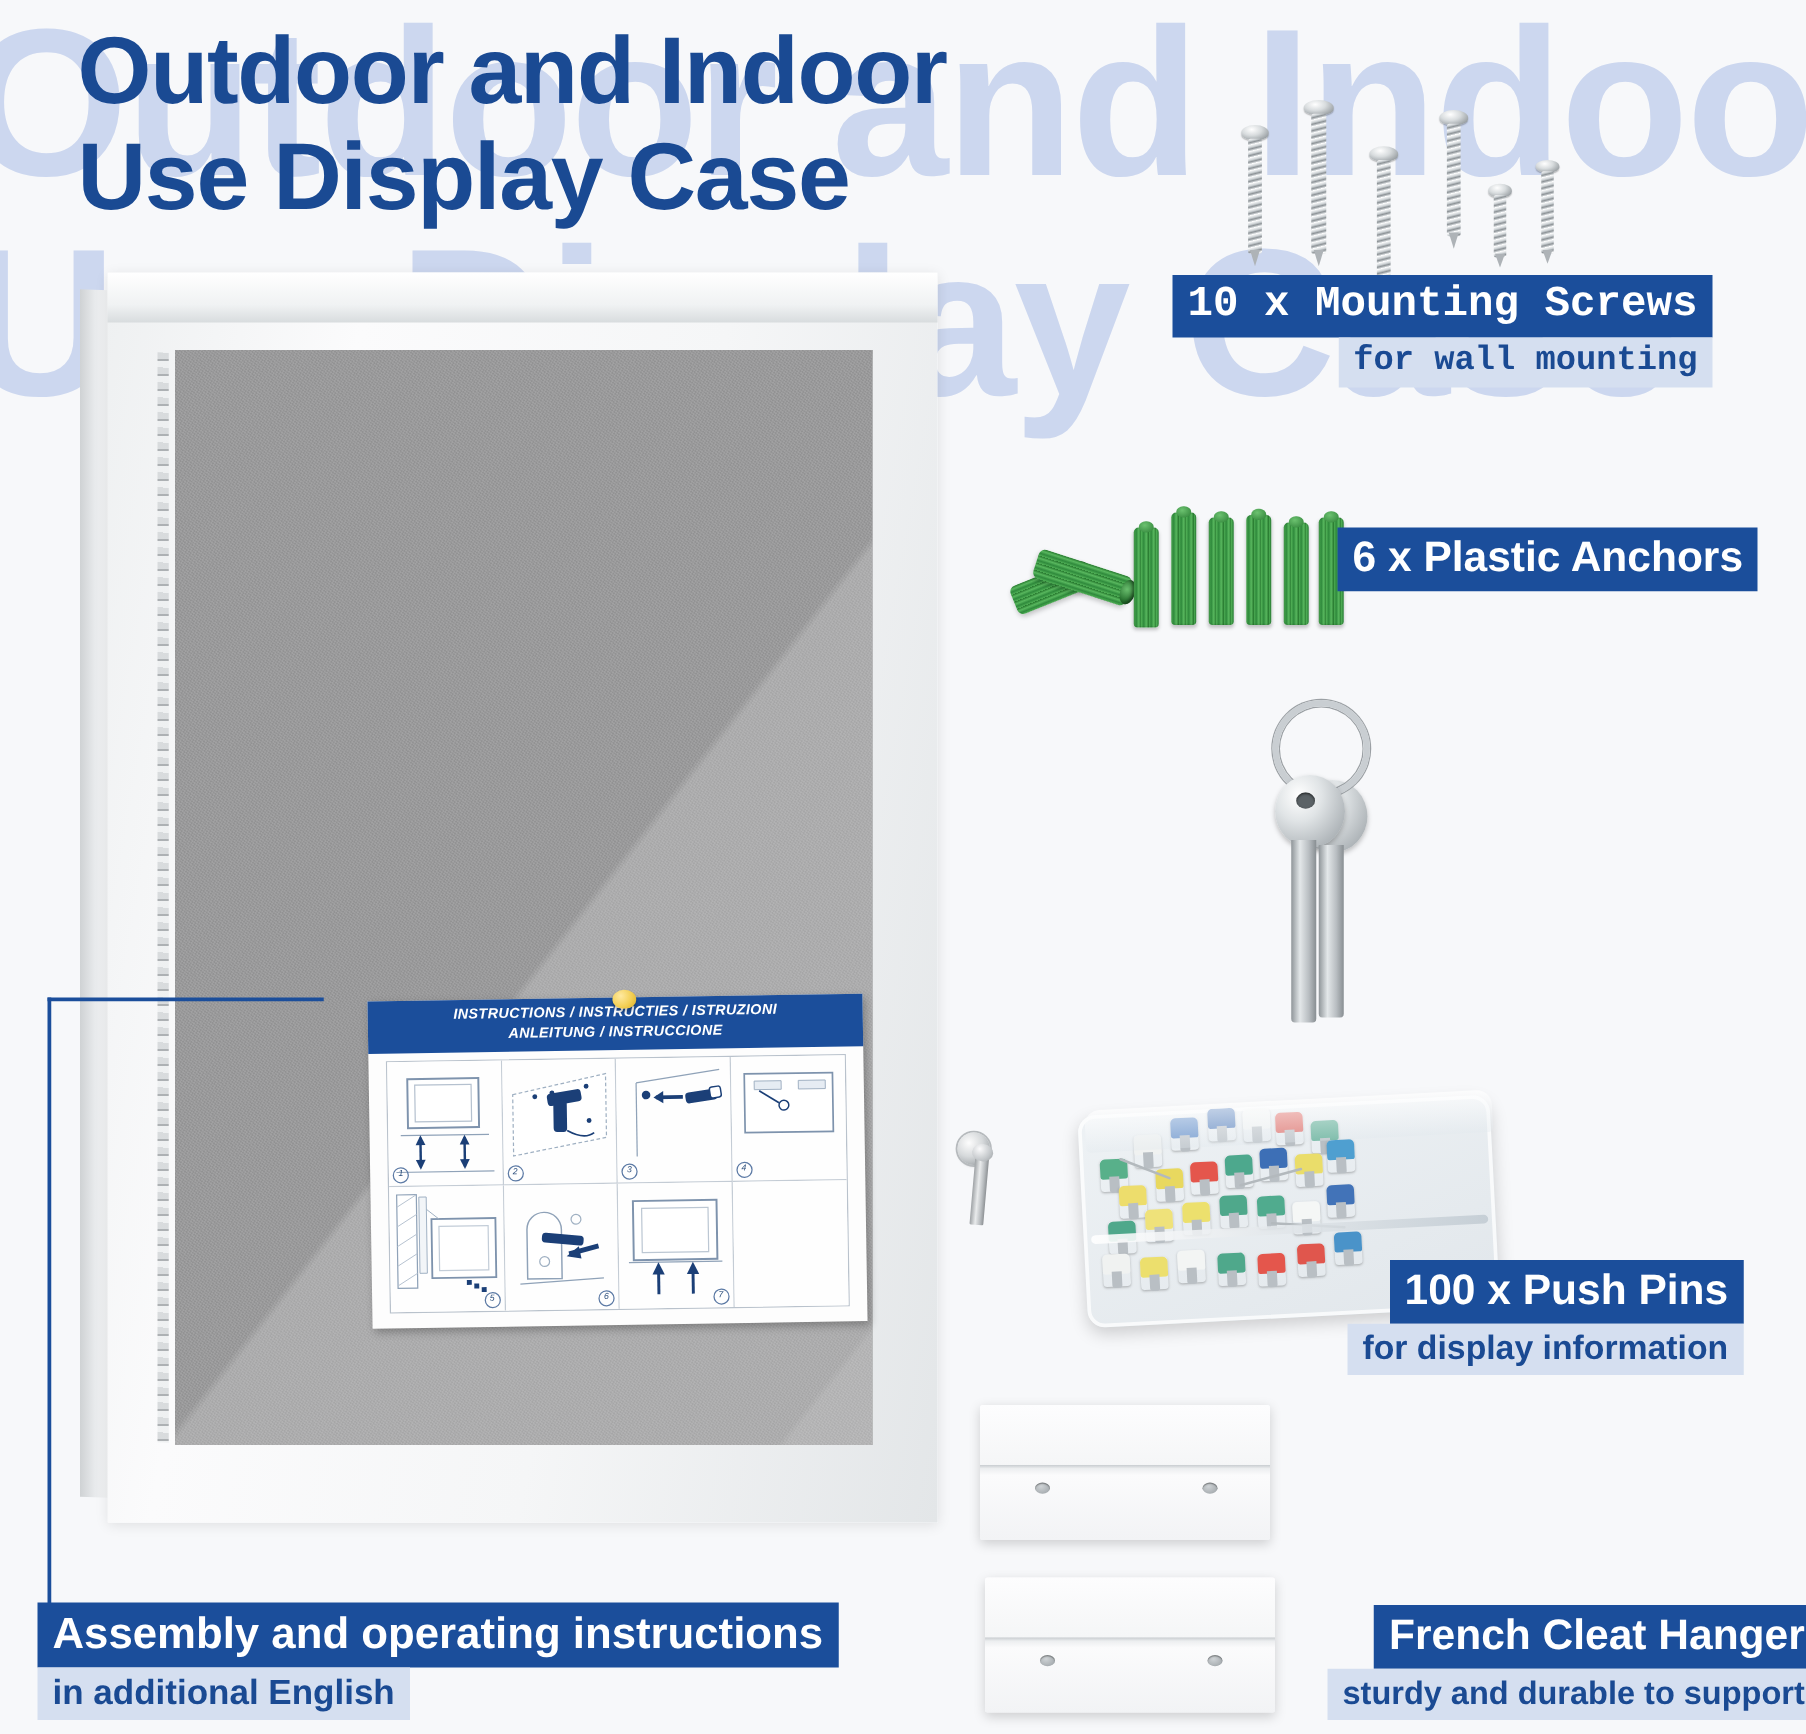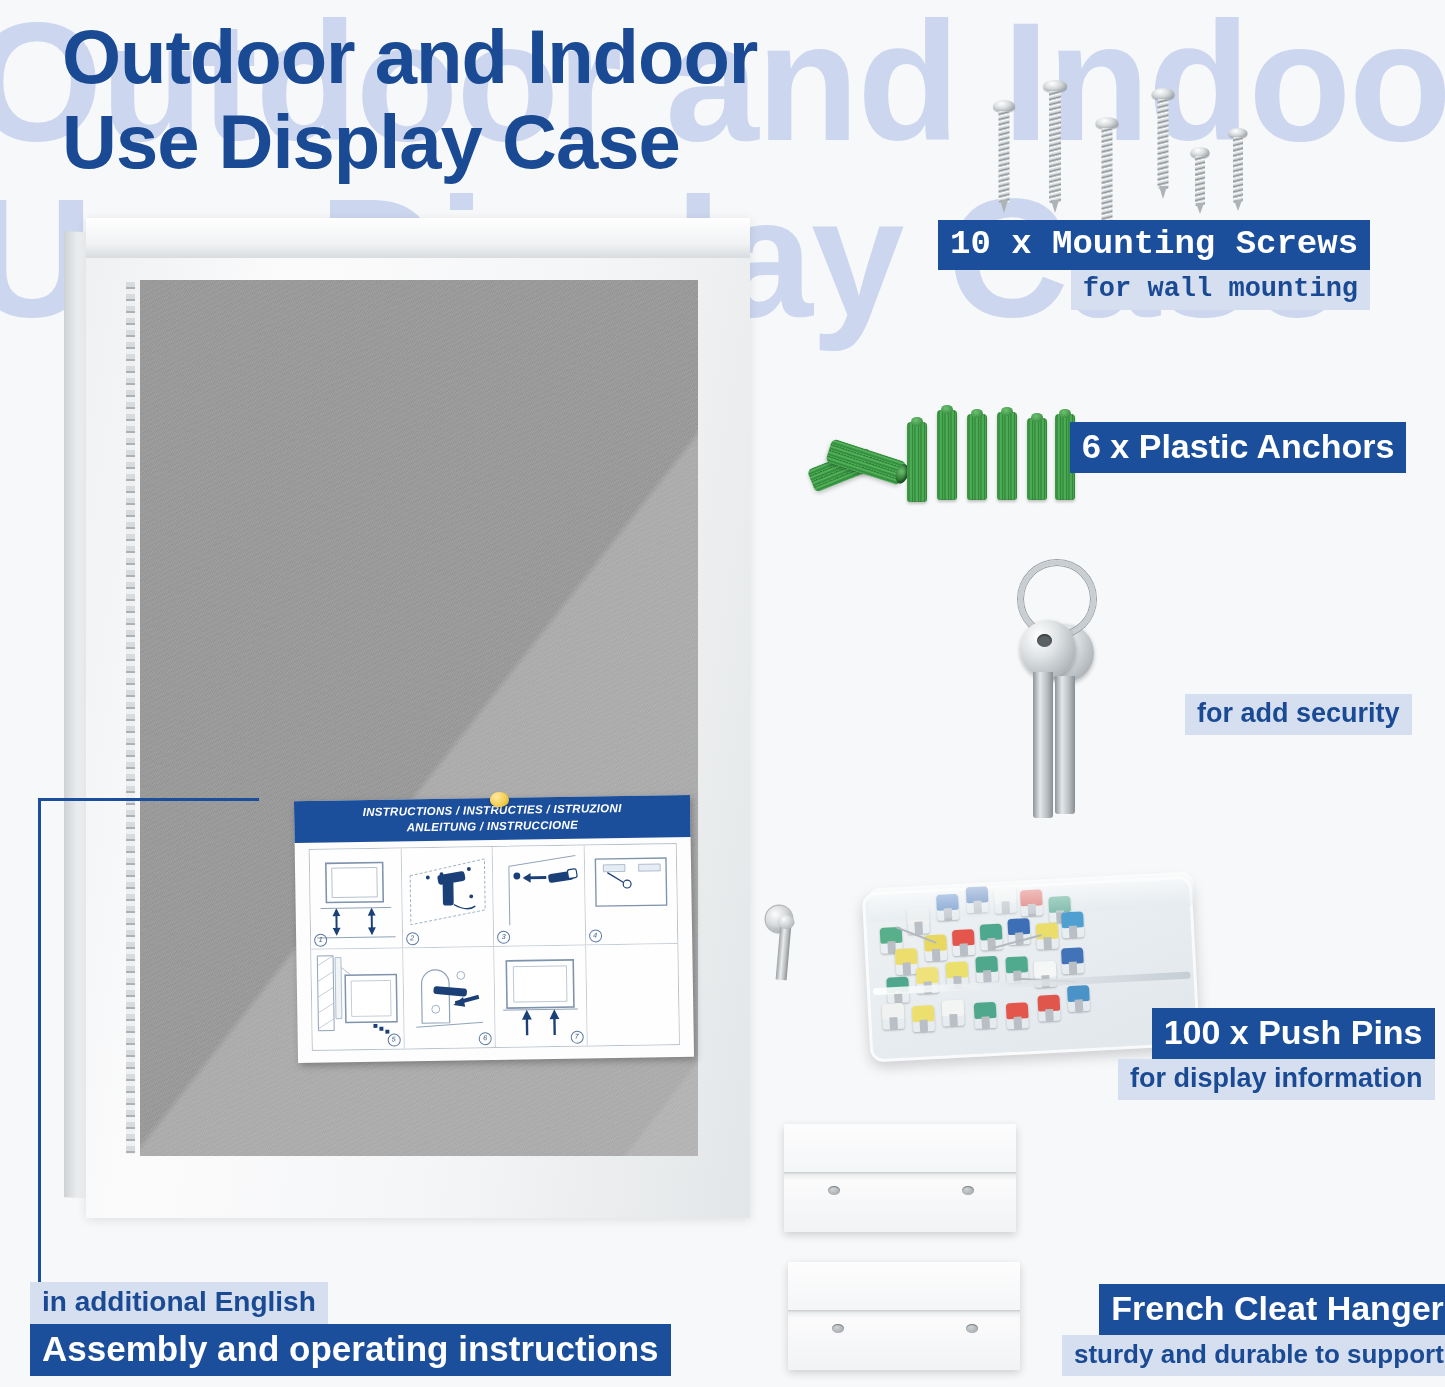--- a/index.html
+++ b/index.html
@@ -165,21 +165,21 @@
   #callout-anchors{left:1070px;top:422px;}
   #callout-anchors .cal-main{font-size:34px;}
   #callout-anchors .cal-sub{font-size:27px;}
 
   #callout-keys{left:1185px;top:694px;}
   #callout-keys .cal-main{font-size:34px;}
   #callout-keys .cal-sub{font-size:27px;}
 
   #callout-pins{left:1078px;top:1008px;}
   #callout-pins .cal-main{font-size:34px;}
-  #callout-pins .cal-sub{font-size:27px;margin-left:40px;}
+  #callout-pins .cal-sub{font-size:27px;}
 
   #callout-cleat{left:1062px;top:1284px;}
   #callout-cleat .cal-main{font-size:34px;}
   #callout-cleat .cal-sub{font-size:26px;}
 
   #callout-assembly{left:30px;top:1282px;}
   #callout-assembly .cal-main{font-size:35px;}
   #callout-assembly .cal-sub{font-size:28px;}
 
   
@@ -633,31 +633,30 @@
   <div class="callout right" id="callout-screws">
     <div><span class="cal-main">10 x Mounting Screws</span></div>
     <div><span class="cal-sub">for wall mounting</span></div>
   </div>
 
   <div class="callout right" id="callout-anchors">
     <div><span class="cal-main">6 x Plastic Anchors</span></div>
   </div>
 
   <div class="callout right" id="callout-keys">
-    <div><span class="cal-sub">for add security</span></div>
   </div>
 
   <div class="callout right" id="callout-pins">
     <div><span class="cal-main">100 x Push Pins</span></div>
     <div><span class="cal-sub">for display information</span></div>
   </div>
 
   <div class="callout right" id="callout-cleat">
     <div><span class="cal-main">French Cleat Hanger</span></div>
     <div><span class="cal-sub">sturdy and durable to support</span></div>
   </div>
 
   <div class="callout" id="callout-assembly">
+    <div><span class="cal-main">Assembly and operating instructions</span></div>
     <div><span class="cal-sub">in additional English</span></div>
-    <div><span class="cal-main">Assembly and operating instructions</span></div>
   </div>
 
 </div>
 
 </body></html>

